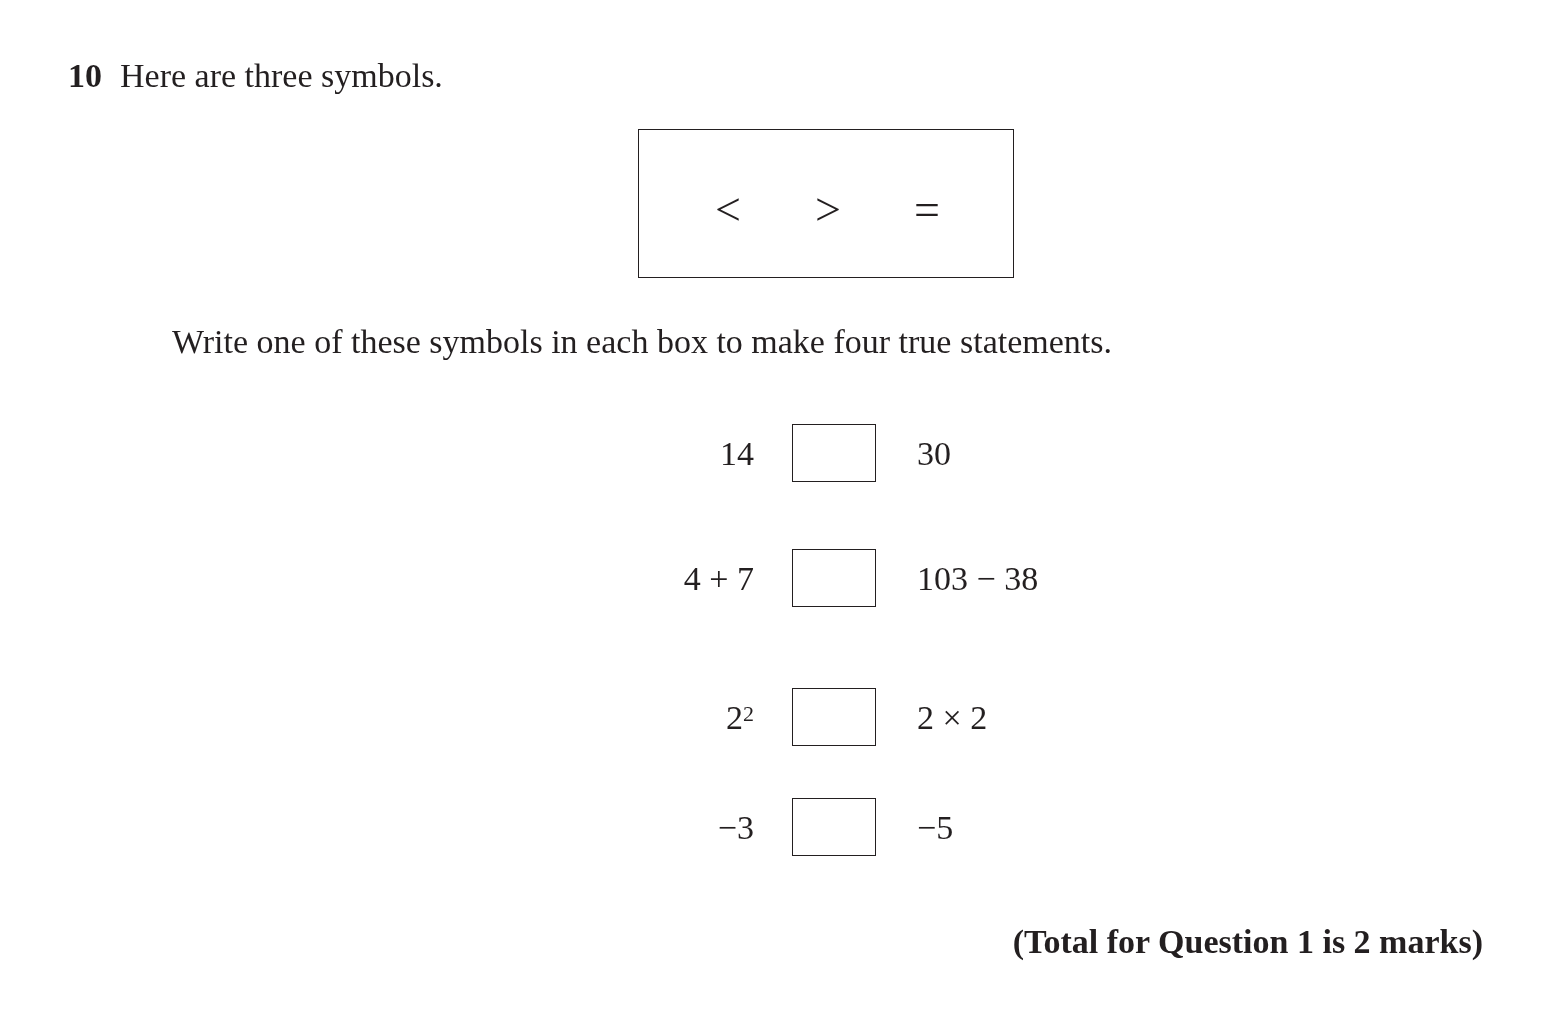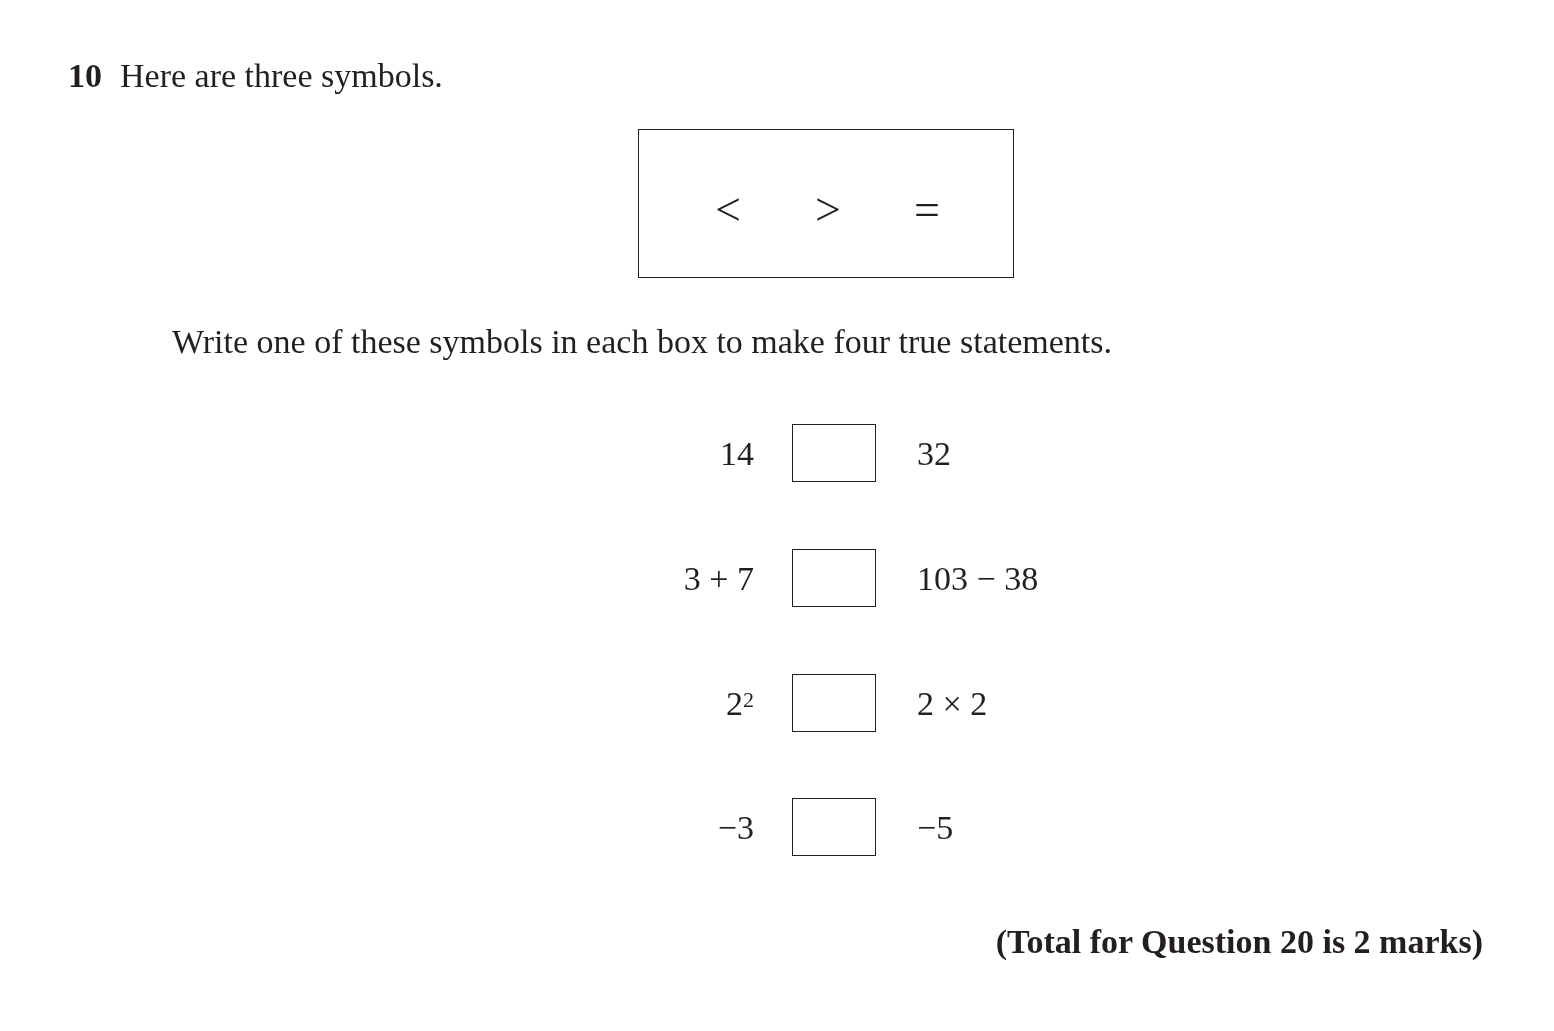--- a/index.html
+++ b/index.html
@@ -118,34 +118,34 @@
   <span class="symbol s0">&lt;</span>
   <span class="symbol s1">&gt;</span>
   <span class="symbol s2">=</span>
 </div>
 
 <div class="instruction">Write one of these symbols in each box to make four true statements.</div>
 
 <div class="stmt-row" style="top:424px;">
   <span class="stmt-left"><span>14</span><span class="sup"></span></span>
   <div class="stmt-box"></div>
-  <span class="stmt-right">32</span>
+  <span class="stmt-right">30</span>
 </div>
 
 <div class="stmt-row" style="top:549px;">
-  <span class="stmt-left"><span>3 + 7</span><span class="sup"></span></span>
+  <span class="stmt-left"><span>4 + 7</span><span class="sup"></span></span>
   <div class="stmt-box"></div>
   <span class="stmt-right">103 − 38</span>
 </div>
 
-<div class="stmt-row" style="top:674px;">
+<div class="stmt-row" style="top:688px;">
   <span class="stmt-left"><span>2</span><span class="sup">2</span></span>
   <div class="stmt-box"></div>
   <span class="stmt-right">2 × 2</span>
 </div>
 
 <div class="stmt-row" style="top:798px;">
   <span class="stmt-left"><span>−3</span><span class="sup"></span></span>
   <div class="stmt-box"></div>
   <span class="stmt-right">−5</span>
 </div>
 
-<div class="total">(Total for Question 20 is 2 marks)</div>
+<div class="total">(Total for Question 1 is 2 marks)</div>
 
 </body></html>

